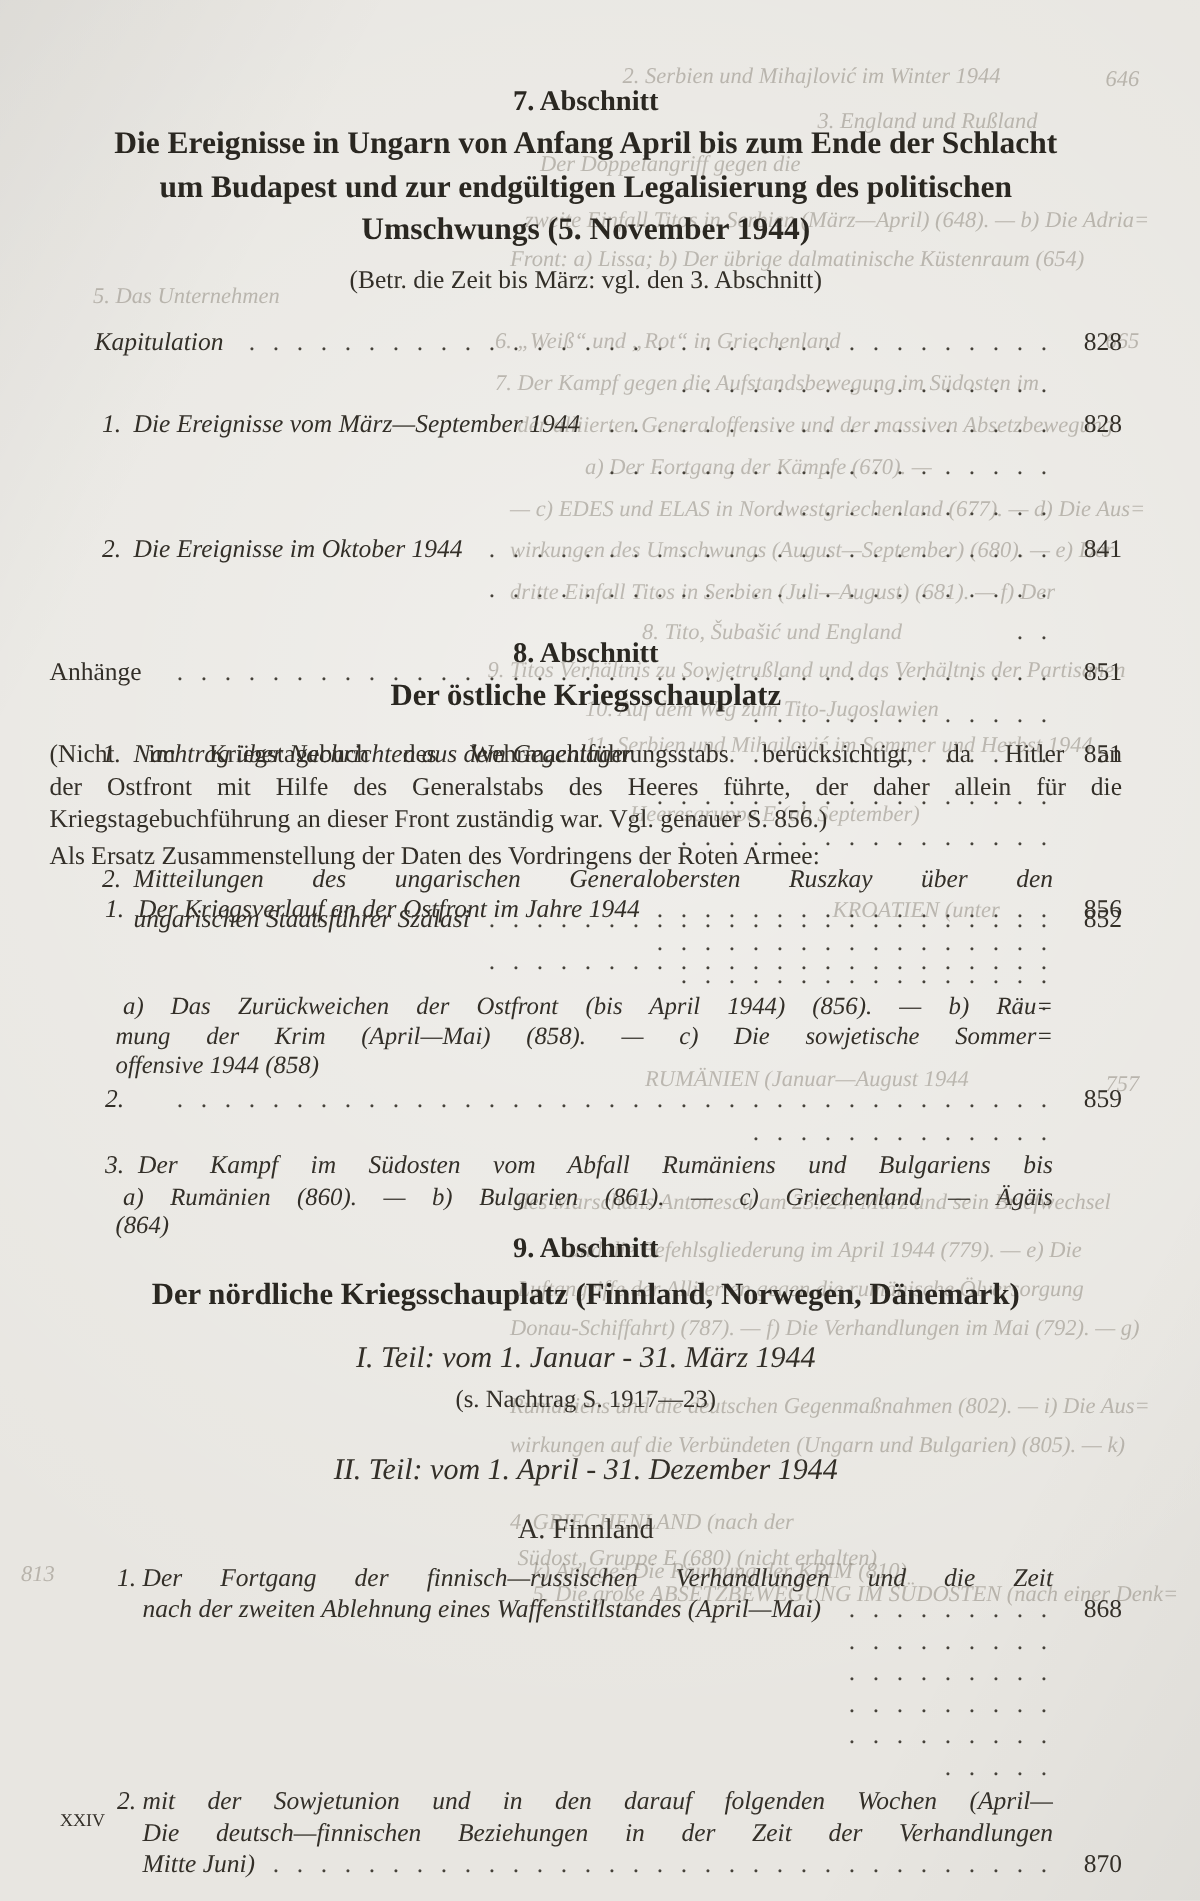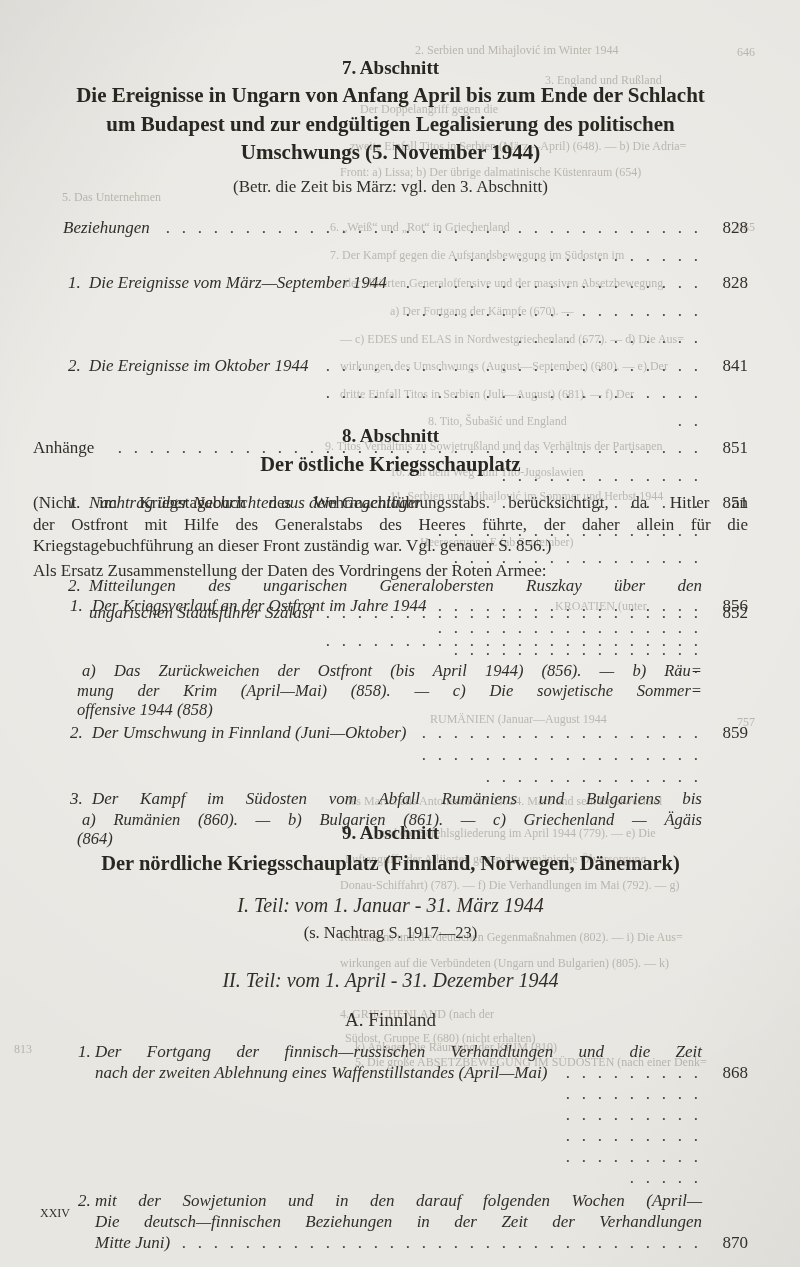--- a/index.html
+++ b/index.html
@@ -15,22 +15,22 @@
     background:
       radial-gradient(140% 90% at 52% 38%, rgba(255,255,255,0.35), rgba(0,0,0,0) 60%),
       linear-gradient(118deg, rgba(0,0,0,0.05), rgba(0,0,0,0) 18%, rgba(0,0,0,0) 82%, rgba(0,0,0,0.04)),
       var(--paper);
     font-family:"Liberation Serif","DejaVu Serif",serif;
     color:var(--ink);
   }
   
   #ghost-layer{position:absolute;inset:0;z-index:0;pointer-events:none;overflow:hidden;}
   .ghost{
-    position:absolute;white-space:nowrap;
-    font-size:12px;line-height:1;color:var(--ghost);
+    position:absolute;white-space:nowrap;font-style:italic;
+    font-size:15px;line-height:1;color:var(--ghost);
     filter:blur(0.45px);
     text-align:center;
   }
   
   .blk{position:absolute;left:33px;width:715px;z-index:1;}
   .c{text-align:center;}
   .kicker{font-weight:bold;font-size:19px;line-height:22px;color:var(--head-ink);}
   .big-title{font-weight:bold;font-size:21px;line-height:28.5px;color:var(--head-ink);}
   .big-title2{font-weight:bold;font-size:20.5px;line-height:28px;color:var(--head-ink);}
   .note{font-size:17px;line-height:24px;}
@@ -118,21 +118,21 @@
 <div class="blk c big-title" style="top:81px">
   <div>Die Ereignisse in Ungarn von Anfang April bis zum Ende der Schlacht</div>
   <div>um Budapest und zur endgültigen Legalisierung des politischen</div>
   <div>Umschwungs (5. November 1944)</div>
 </div>
 <div class="blk c note" style="top:175px">(Betr. die Zeit bis März: vgl. den 3. Abschnitt)</div>
 <div class="blk toc" id="list7" style="top:214px">
     <div class="entry v-plain">
       <div class="body">
         <div class="line-final">
-          <span class="txt">Beziehungen</span>
+          <span class="txt">Kapitulation</span>
           <span class="leader"></span>
           <span class="pg">828</span>
         </div>
       </div>
     </div>
     <div class="entry v-num">
       <span class="num">1.</span>
       <div class="body">
         <div class="line-final">
           <span class="txt">Die Ereignisse vom März—September 1944</span>
@@ -202,21 +202,20 @@
         </div>
         <div class="subline sub-first just">a) Das Zurückweichen der Ostfront (bis April 1944) (856). — b) Räu=</div>
         <div class="subline just">mung der Krim (April—Mai) (858). — c) Die sowjetische Sommer=</div>
         <div class="subline">offensive 1944 (858)</div>
       </div>
     </div>
     <div class="entry v-num8">
       <span class="num">2.</span>
       <div class="body">
         <div class="line-final">
-          <span class="txt">Der Umschwung in Finnland (Juni—Oktober)</span>
           <span class="leader"></span>
           <span class="pg">859</span>
         </div>
       </div>
     </div>
     <div class="entry v-num8">
       <span class="num">3.</span>
       <div class="body">
         <div class="just">Der Kampf im Südosten vom Abfall Rumäniens und Bulgariens bis</div>
         <div class="subline sub-first just">a) Rumänien (860). — b) Bulgarien (861). — c) Griechenland — Ägäis</div>

